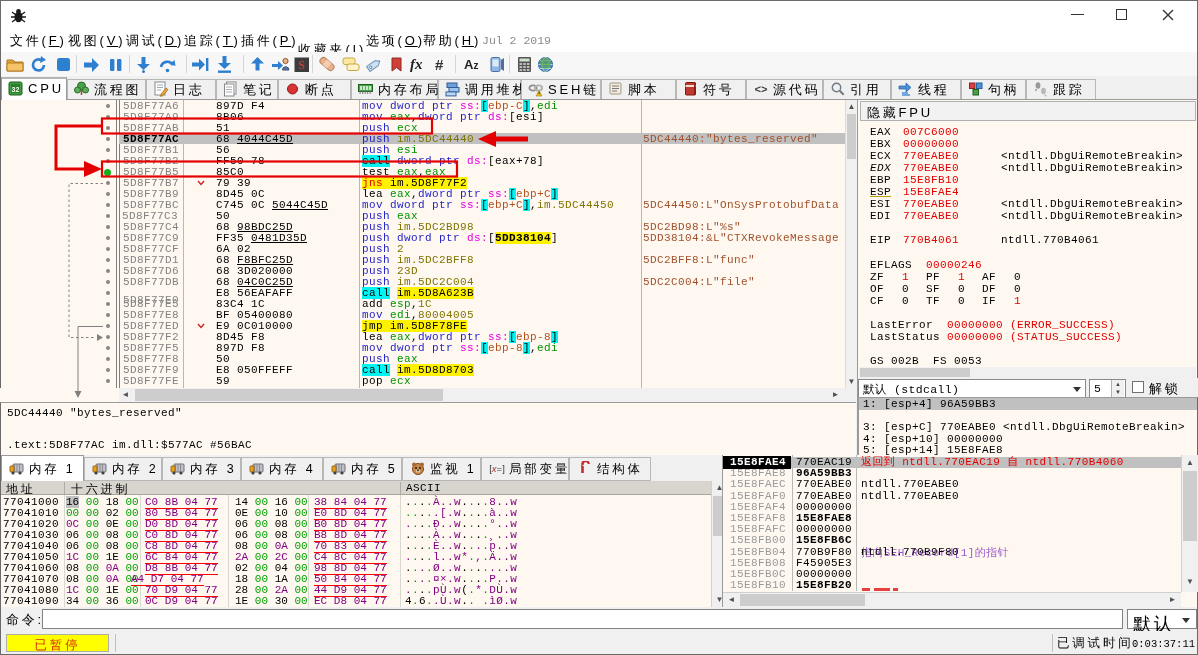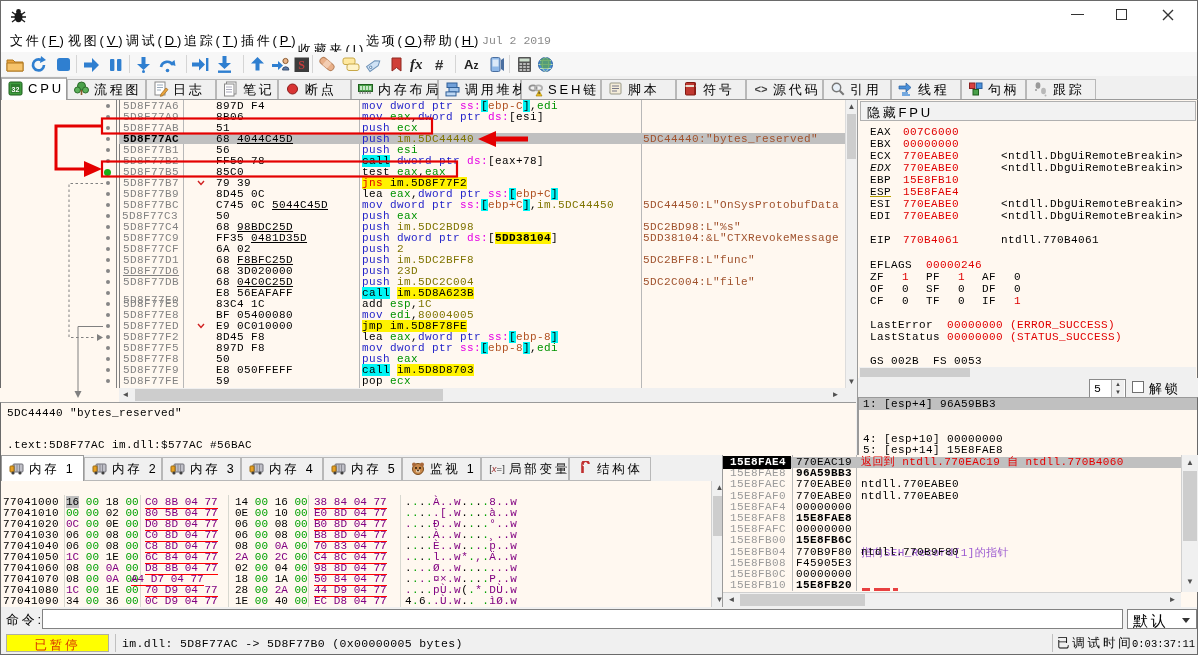--- a/index.html
+++ b/index.html
@@ -312,21 +312,21 @@
 <div class="ab mono k" style="left:216px;top:233px">FF35 <span class="u">0481D35D</span></div>
 <div class="ab mono" style="left:362px;top:233px"><span class="b">push dword ptr </span><span class="m">ds:</span><span class="k">[</span><span class="yl k" style="font-weight:bold">5DD38104</span><span class="k">]</span></div>
 <div class="ab mono cmt" style="left:643px;top:233px;width:200px;overflow:hidden">5DD38104:&amp;L"CTXRevokeMessage</div>
 <div class="ab mono gy" style="left:123px;top:244px;">5D8F77CF</div>
 <div class="ab mono k" style="left:216px;top:244px">6A 02</div>
 <div class="ab mono" style="left:362px;top:244px"><span class="b">push </span><span class="o">2</span></div>
 <div class="ab mono gy" style="left:123px;top:255px;">5D8F77D1</div>
 <div class="ab mono k" style="left:216px;top:255px">68 <span class="u">F8BFC25D</span></div>
 <div class="ab mono" style="left:362px;top:255px"><span class="b">push </span><span class="o">im.5DC2BFF8</span></div>
 <div class="ab mono cmt" style="left:643px;top:255px;width:200px;overflow:hidden">5DC2BFF8:L"func"</div>
-<div class="ab mono gy" style="left:123px;top:266px;text-decoration:underline;">5D8F77D6</div>
+<div class="ab mono gy" style="left:123px;top:266px;">5D8F77D6</div>
 <div class="ab mono k" style="left:216px;top:266px">68 3D020000</div>
 <div class="ab mono" style="left:362px;top:266px"><span class="b">push </span><span class="o">23D</span></div>
 <div class="ab mono gy" style="left:123px;top:277px;">5D8F77DB</div>
 <div class="ab mono k" style="left:216px;top:277px">68 <span class="u">04C0C25D</span></div>
 <div class="ab mono" style="left:362px;top:277px"><span class="b">push </span><span class="o">im.5DC2C004</span></div>
 <div class="ab mono cmt" style="left:643px;top:277px;width:200px;overflow:hidden">5DC2C004:L"file"</div>
 <div class="ab mono gy" style="left:123px;top:295px;">5D8F77E0</div>
 <div class="ab mono k" style="left:216px;top:288px">E8 56EAFAFF</div>
 <div class="ab mono" style="left:362px;top:288px"><span class="cy">call</span> <span class="yl">im.5D8A623B</span></div>
 <div class="ab mono gy" style="left:123px;top:299px;">5D8F77E5</div>
@@ -461,30 +461,35 @@
 <div class="ab mono k" style="left:958px;top:296px">0</div>
 <div class="ab mono k" style="left:982px;top:296px">IF</div>
 <div class="ab mono regred" style="left:1014px;top:296px">1</div>
 <div class="ab mono k" style="left:870px;top:320px">LastError  <span class="regred">00000000 (ERROR_SUCCESS)</span></div>
 <div class="ab mono k" style="left:870px;top:332px">LastStatus <span class="regred">00000000 (STATUS_SUCCESS)</span></div>
 <div class="ab mono k" style="left:870px;top:356px">GS 002B  FS 0053</div>
 <div class="ab sbtrack" style="left:859px;top:367px;width:337px;height:11px">
     <div class="ab sbthumb" style="left:1px;top:1px;width:110px;height:9px"></div>
   </div>
 <div class="ab" style="left:858px;top:378px;width:340px;height:19px;background:#f0f0f0">
+<div class="ab" style="left:0;top:1px;width:228px;height:19px;background:#fff;border:1px solid #8a8a8a">
+      <div class="mono12" style="margin:2px 0 0 4px">默认 (stdcall)</div>
+      <div class="ab" style="right:4px;top:7px;width:0;height:0;border:4px solid transparent;border-top:5px solid #333"></div>
+    </div>
 <div class="ab" style="left:231px;top:1px;width:37px;height:19px;background:#fff;border:1px solid #8a8a8a">
       <div class="mono12" style="margin:2px 0 0 4px">5</div>
       <div class="ab" style="right:1px;top:0;width:13px;height:18px;background:#f0f0f0;border-left:1px solid #b0b0b0;font-size:6px;text-align:center;line-height:8px;color:#444">▲<br>▼</div>
     </div>
 <div class="ab" style="left:274px;top:3px;width:12px;height:12px;background:#fff;border:1px solid #707070"></div>
 <div class="ab cjk" style="left:291px;top:2px">解锁</div>
 </div>
 <div class="ab" style="left:858px;top:397px;width:340px;height:59px;background:#fff8f0;border:1px solid #9a9a9a;border-right:1px solid #6a6a6a;overflow:hidden">
 <div class="ab" style="left:0;top:0;width:340px;height:12px;background:#c0c0c0"></div>
 <div class="ab mono k" style="left:4px;top:1px">1: [esp+4] 96A59BB3</div>
+<div class="ab mono k" style="left:4px;top:24px">3: [esp+C] 770EABE0 &lt;ntdll.DbgUiRemoteBreakin&gt;</div>
 <div class="ab mono k" style="left:4px;top:36px">4: [esp+10] 00000000</div>
 <div class="ab mono k" style="left:4px;top:47px">5: [esp+14] 15E8FAE8</div>
 </div>
 <div class="ab" style="left:0;top:455px;width:727px;height:26px;background:#f0f0f0;border-left:1px solid #6a6a6a">
 <div class="ab" style="left:0px;top:0;width:83px;height:26px;background:#fff;border:1px solid #9a9a9a;border-bottom:none"></div>
 <svg class="ab" style="left:8px;top:6px" width="16" height="15" viewBox="0 0 16 15">
       <rect x="4" y="3" width="10" height="8" rx="1" fill="#c0c0c8" stroke="#707078"></rect>
       <path d="M5.5 3 v8 M8 3 v8 M10.5 3 v8" stroke="#8a8a92"></path>
       <rect x="1" y="5" width="4" height="6" rx="0.8" fill="#e8a020" stroke="#9a6a10"></rect>
       <circle cx="4" cy="12" r="1.6" fill="#404040"></circle>
@@ -544,20 +549,27 @@
     </svg>
 <div class="ab cjk" style="left:508px;top:6px;font-size:12.5px">局部变量</div>
 <div class="ab" style="left:568px;top:2px;width:82px;height:24px;background:#f0f0f0;border:1px solid #b8b8b8"></div>
 <svg class="ab" style="left:576px;top:6px" width="16" height="15" viewBox="0 0 16 15">
       <path d="M11.5 3 a3 3 0 0 0 -6 0 v9" stroke="#c03030" stroke-width="2.6" fill="none"></path>
       <path d="M8.6 1.2 l2 2 M5.5 4 l2.5 1.5" stroke="#fff" stroke-width="1"></path>
     </svg>
 <div class="ab cjk" style="left:596px;top:6px;font-size:12.5px">结构体</div>
 </div>
 <div class="ab" style="left:0;top:481px;width:727px;height:126px;background:#fff8f0;border-left:1px solid #6a6a6a">
+<div class="ab" style="left:0;top:0;width:711px;height:14px;background:#d8d5ce;border-bottom:1px solid #a8a49a">
+      <div class="ab cjk" style="left:5px;top:0px;font-size:12px">地址</div>
+      <div class="ab cjk" style="left:70px;top:0px;font-size:12px">十六进制</div>
+      <div class="ab mono" style="left:405px;top:2px">ASCII</div>
+      <div class="ab" style="left:63px;top:1px;width:1px;height:12px;background:#b0aca2"></div>
+      <div class="ab" style="left:399px;top:1px;width:1px;height:12px;background:#b0aca2"></div>
+    </div>
 <div class="ab" style="left:63px;top:14px;width:1px;height:112px;background:#d8d8d0"></div>
 <div class="ab" style="left:139px;top:14px;width:1px;height:112px;background:#d8d8d0"></div>
 <div class="ab" style="left:227px;top:14px;width:1px;height:112px;background:#d8d8d0"></div>
 <div class="ab" style="left:307px;top:14px;width:1px;height:112px;background:#d8d8d0"></div>
 <div class="ab" style="left:399px;top:14px;width:1px;height:112px;background:#d8d8d0"></div>
 </div>
 <div class="ab mono k" style="left:3px;top:497px">77041000</div>
 <div class="ab mono" style="left:66px;top:497px;letter-spacing:0"><span class="k" style="background:#c0c0c0">16</span> <span class="zg">00</span> <span class="k">18</span> <span class="zg">00</span></div>
 <div class="ab mono ru" style="left:145px;top:497px;letter-spacing:0"><span class="pp">C0</span> <span class="pp">8B</span> <span class="pp">04</span> <span class="pp">77</span></div>
 <div class="ab mono" style="left:235px;top:497px;letter-spacing:0"><span class="k">14</span> <span class="zg">00</span> <span class="k">16</span> <span class="zg">00</span></div>
@@ -607,21 +619,21 @@
 <div class="ab mono" style="left:405px;top:574px"><span class="k">.</span><span class="zg">.</span><span class="pp">.</span><span class="zg">.</span><span class="pp">¤</span><span class="pp">×</span><span class="pp">.</span><span class="pp">w</span><span class="k">.</span><span class="zg">.</span><span class="k">.</span><span class="zg">.</span><span class="pp">P</span><span class="pp">.</span><span class="pp">.</span><span class="pp">w</span></div>
 <div class="ab mono k" style="left:3px;top:585px">77041080</div>
 <div class="ab mono" style="left:66px;top:585px;letter-spacing:0"><span class="pp">1C</span> <span class="zg">00</span> <span class="k">1E</span> <span class="zg">00</span></div>
 <div class="ab mono ru" style="left:145px;top:585px;letter-spacing:0"><span class="pp">70</span> <span class="pp">D9</span> <span class="pp">04</span> <span class="pp">77</span></div>
 <div class="ab mono" style="left:235px;top:585px;letter-spacing:0"><span class="k">28</span> <span class="zg">00</span> <span class="pp">2A</span> <span class="zg">00</span></div>
 <div class="ab mono ru" style="left:314px;top:585px;letter-spacing:0"><span class="pp">44</span> <span class="pp">D9</span> <span class="pp">04</span> <span class="pp">77</span></div>
 <div class="ab mono" style="left:405px;top:585px"><span class="pp">.</span><span class="zg">.</span><span class="k">.</span><span class="zg">.</span><span class="pp">p</span><span class="pp">Ù</span><span class="pp">.</span><span class="pp">w</span><span class="k">(</span><span class="zg">.</span><span class="pp">*</span><span class="zg">.</span><span class="pp">D</span><span class="pp">Ù</span><span class="pp">.</span><span class="pp">w</span></div>
 <div class="ab mono k" style="left:3px;top:596px">77041090</div>
 <div class="ab mono" style="left:66px;top:596px;letter-spacing:0"><span class="k">34</span> <span class="zg">00</span> <span class="k">36</span> <span class="zg">00</span></div>
 <div class="ab mono ru" style="left:145px;top:596px;letter-spacing:0"><span class="pp">0C</span> <span class="pp">D9</span> <span class="pp">04</span> <span class="pp">77</span></div>
-<div class="ab mono" style="left:235px;top:596px;letter-spacing:0"><span class="k">1E</span> <span class="zg">00</span> <span class="k">40</span> <span class="zg">00</span></div>
+<div class="ab mono" style="left:235px;top:596px;letter-spacing:0"><span class="k">1E</span> <span class="zg">00</span> <span class="k">30</span> <span class="zg">00</span></div>
 <div class="ab mono ru" style="left:314px;top:596px;letter-spacing:0"><span class="pp">EC</span> <span class="pp">D8</span> <span class="pp">04</span> <span class="pp">77</span></div>
 <div class="ab mono" style="left:405px;top:596px"><span class="k">4</span><span class="zg">.</span><span class="k">6</span><span class="zg">.</span><span class="pp">.</span><span class="pp">Ù</span><span class="pp">.</span><span class="pp">w</span><span class="k">.</span><span class="zg">.</span><span class="k"> </span><span class="zg">.</span><span class="pp">ì</span><span class="pp">Ø</span><span class="pp">.</span><span class="pp">w</span></div>
 <div class="ab sbtrack" style="left:711px;top:481px;width:16px;height:126px;border-left:1px solid #d0d0d0">
     <div class="ab sbbtn" style="left:0;top:0;width:15px;height:14px;line-height:14px">▲</div>
     <div class="ab sbthumb" style="left:1px;top:15px;width:13px;height:40px"></div>
     <div class="ab sbbtn" style="left:0;top:112px;width:15px;height:14px;line-height:14px">▼</div>
   </div>
 <div class="ab" style="left:722px;top:455px;width:476px;height:152px;background:#fff8f0;border-right:1px solid #6a6a6a;border-left:1px solid #9a9a9a">
 <div class="ab" style="left:69px;top:0;width:1px;height:136px;background:#b8b8b8"></div>
 <div class="ab" style="left:133px;top:0;width:1px;height:136px;background:#b8b8b8"></div>
@@ -667,23 +679,22 @@
   </div>
 <div class="ab sbtrack" style="left:723px;top:592px;width:458px;height:15px;border-top:1px solid #d0d0d0">
     <div class="ab sbbtn" style="left:2px;top:0;width:13px;height:14px;line-height:14px">◄</div>
     <div class="ab sbthumb" style="left:17px;top:1px;width:125px;height:12px"></div>
     <div class="ab sbbtn" style="left:443px;top:0;width:13px;height:14px;line-height:14px">►</div>
   </div>
 <div class="ab" style="left:0;top:607px;width:1198px;height:24px;background:#f0f0f0;border-left:1px solid #6a6a6a;border-right:1px solid #6a6a6a">
 <div class="ab cjk" style="left:5px;top:4px">命令:</div>
 <div class="ab" style="left:41px;top:2px;width:1081px;height:20px;background:#fff;border:1px solid #828282"></div>
 <div class="ab" style="left:1126px;top:2px;width:70px;height:20px;background:#fff;border:1px solid #828282">
-      <div class="cjk" style="margin:2px 0 0 5px;font-size:15px">默认</div>
+      <div class="cjk" style="margin:2px 0 0 5px;font-size:18px">默认</div>
       <div class="ab" style="right:6px;top:8px;width:0;height:0;border:4px solid transparent;border-top:5px solid #333"></div>
     </div>
 </div>
 <div class="ab" style="left:0;top:631px;width:1198px;height:24px;background:#f0f0f0;border:1px solid #6a6a6a;border-top:none">
 <div class="ab" style="left:5px;top:3px;width:103px;height:18px;background:#ffff00;border:1px solid #b0b0a0;text-align:center"><span class="cjk" style="color:#d83000;font-size:12.5px;line-height:17px">已暂停</span></div>
 <div class="ab" style="left:114px;top:3px;width:1px;height:18px;background:#c0c0c0"></div>
-<div class="ab mono12 k" style="left:121px;top:6px">im.dll: 5D8F77AC -&gt; 5D8F77B0 (0x00000005 bytes)</div>
 <div class="ab" style="left:1051px;top:3px;width:1px;height:18px;background:#c0c0c0"></div>
 <div class="ab cjk" style="left:1056px;top:4px;font-size:12.5px">已调试时间:</div>
 <div class="ab" style="left:1131px;top:7px;font-family:'Liberation Mono',monospace;font-size:10.5px;color:#000">0:03:37:11</div>
 </div>
 </body></html>

